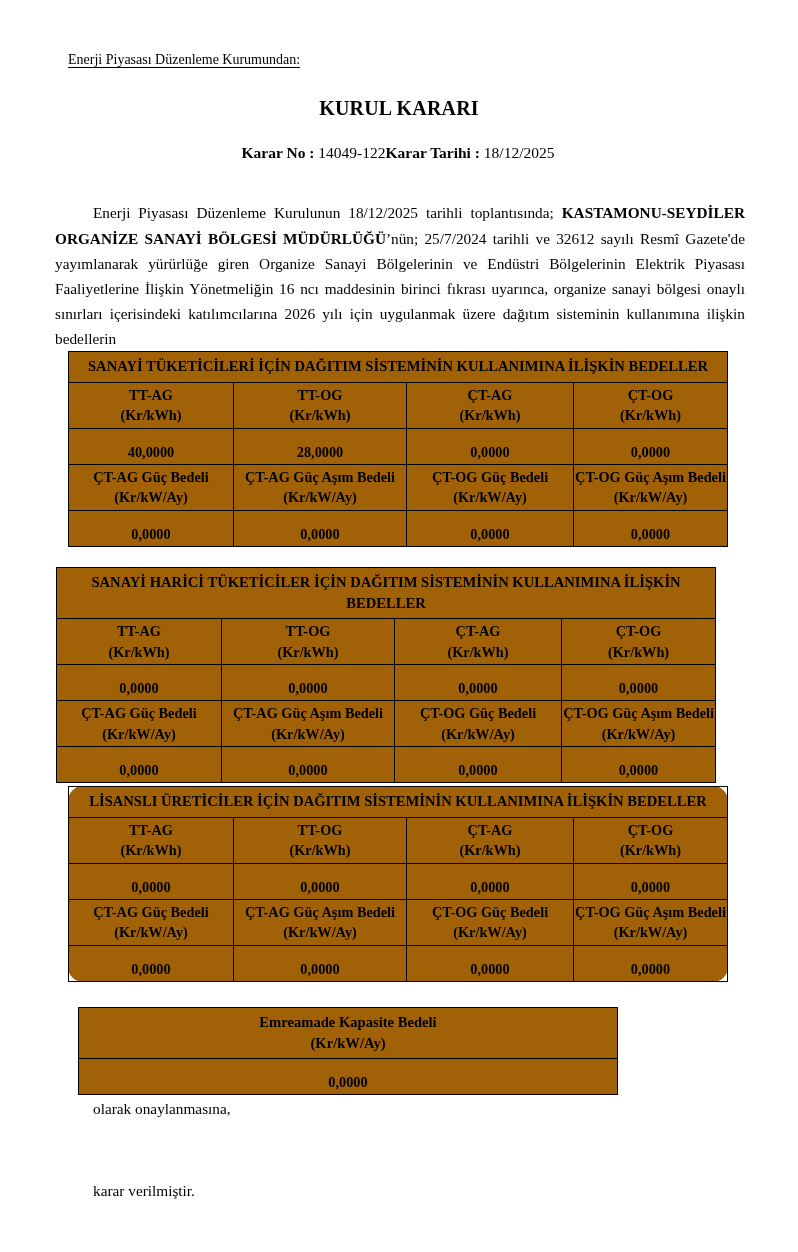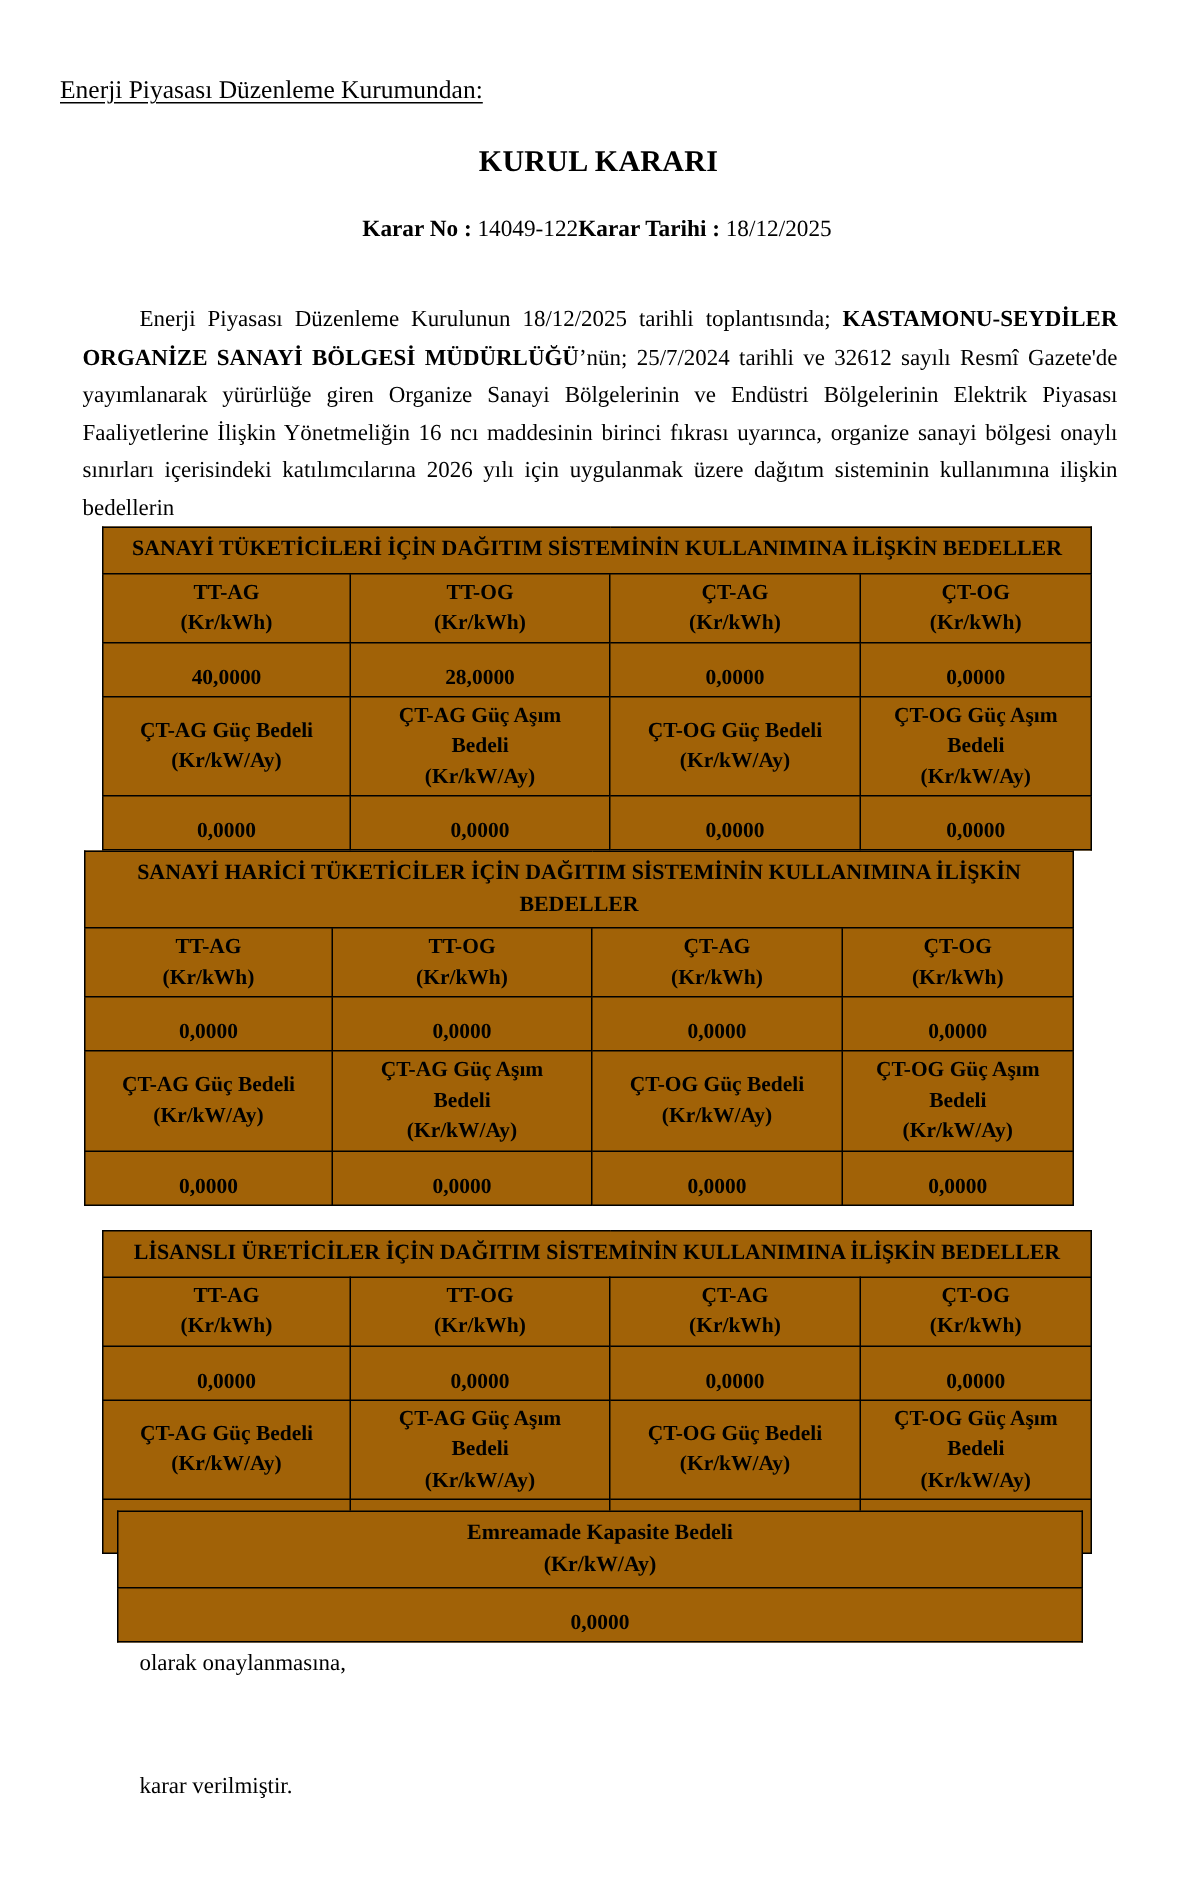--- a/index.html
+++ b/index.html
@@ -20,23 +20,23 @@
     width: 798px;
     height: 1252px;
     box-sizing: border-box;
     padding: 0;
     position: relative;
   }
 
   
   .issuer {
     position: absolute;
-    left: 40px;
+    left: 68px;
     top: 50px;
-    font-size: 17px;
+    font-size: 14px;
     line-height: 20px;
     text-decoration: underline;
     text-underline-offset: 3px;
     white-space: nowrap;
     text-align: center;
   }
   .doc-title {
     position: absolute;
     left: 0;
     right: 0;
@@ -85,40 +85,40 @@
     border-collapse: collapse;
     table-layout: fixed;
     font-size: 14.3px;
     background: #a16207;
   }
   .tbl td {
     border: 1px solid #000000;
     text-align: center;
     vertical-align: middle;
     font-weight: bold;
-    padding: 2px 21px;
+    padding: 2px 1px;
     line-height: 19.5px;
   }
   .tbl td.caption {
     font-size: 14.6px;
     line-height: 20.5px;
     padding: 4px 6px 5px 6px;
   }
   .tbl td.val {
     line-height: 18px;
     padding: 14px 3px 3px 3px;
   }
   .tbl td.hdr {
     line-height: 20.5px;
   }
 
   #table-industrial  { left: 68px;  top: 351px; width: 659px; }
   #table-nonindustrial { left: 56px; top: 567px; width: 659px; }
-  #table-licensed    { left: 68px;  top: 820px; width: 659px; }
-  #table-capacity    { left: 78px;  top: 1007px; width: 644px; }
+  #table-licensed    { left: 68px;  top: 786px; width: 659px; border-radius: 15px; }
+  #table-capacity    { left: 78px;  top: 1007px; width: 540px; }
 
   .col-a { width: 165px; }
   .col-b { width: 173px; }
   .col-c { width: 167px; }
   .col-d { width: 154px; }
 
   
   .footer-line {
     position: absolute;
     left: 93px;

